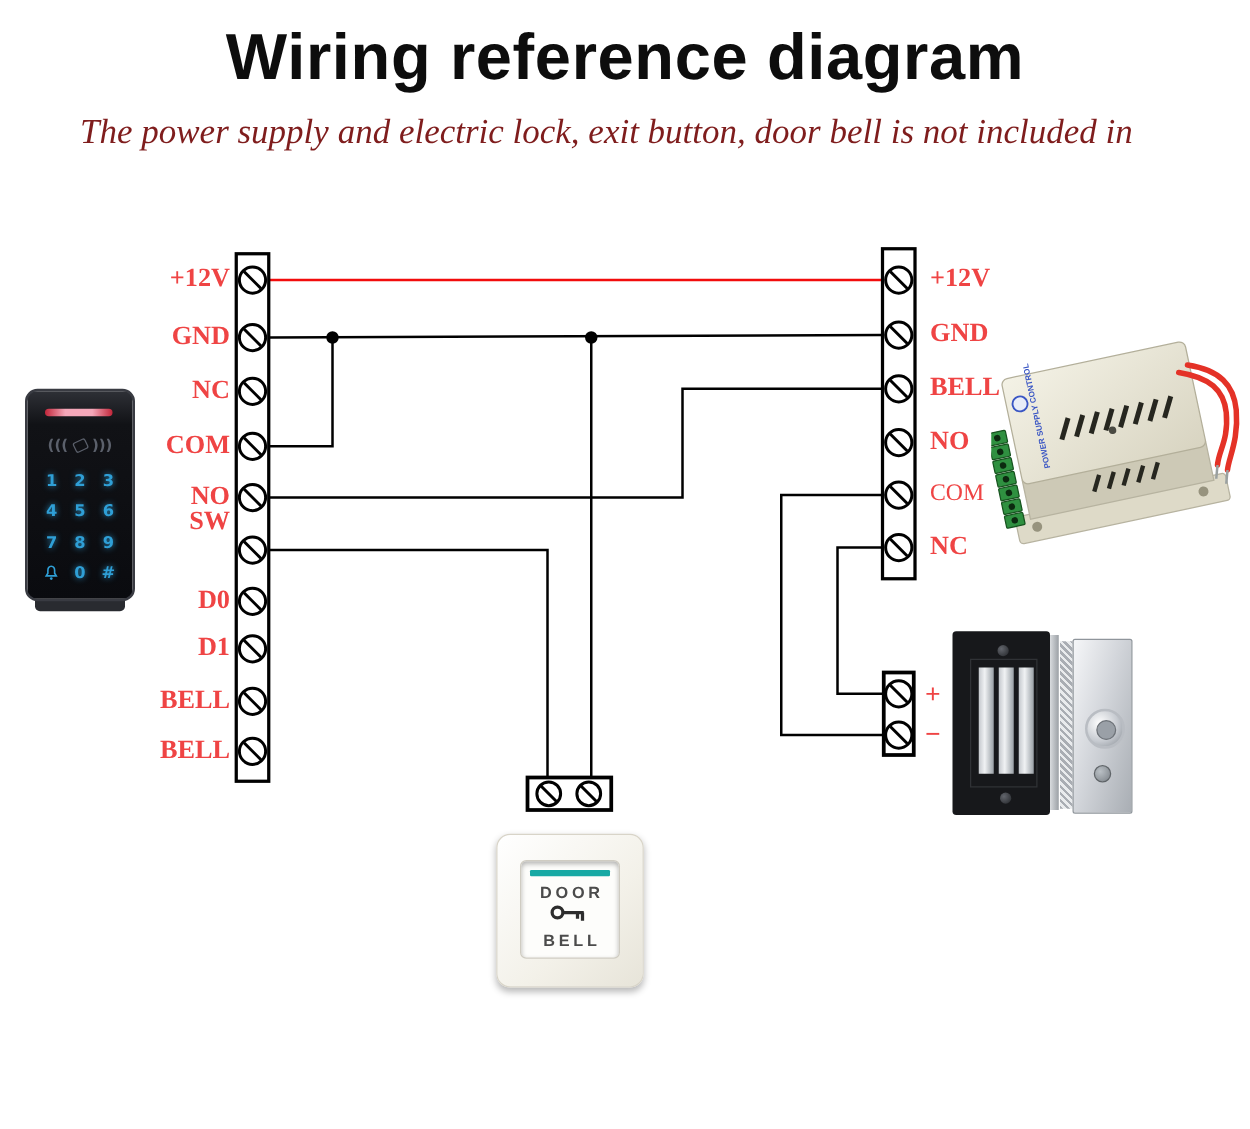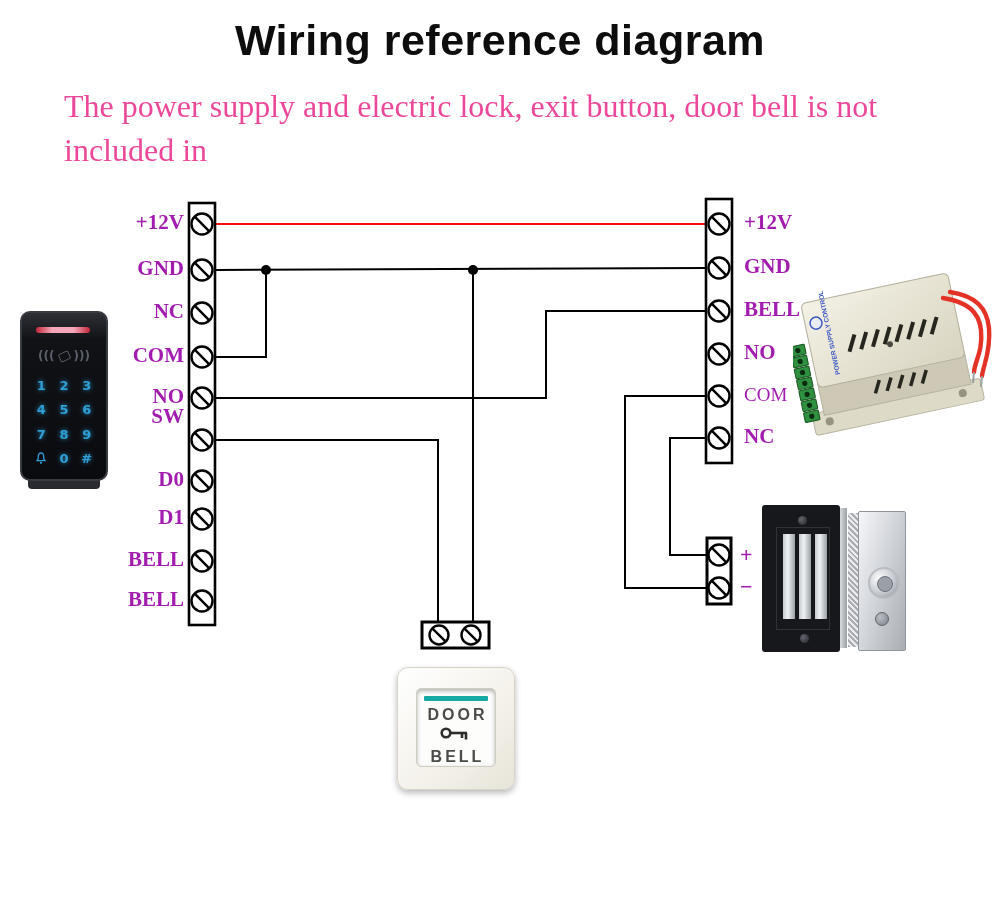--- a/index.html
+++ b/index.html
@@ -1,33 +1,33 @@
 <!DOCTYPE html>
 <html style="--power-wire: #f20c0c; --signal-wire: #000000; --exit-stripe: #17a9a4; --keypad-digit: #2f9fd6; --led-bar-pink: #f4a7b9;"><head>
 <meta charset="utf-8">
 <style>
   html,body{margin:0;padding:0;background:#fff;}
   #page{position:relative;width:1000px;height:903px;background:#fff;overflow:hidden;
         font-family:"Liberation Serif",serif;color:#111;}
   
   .title{position:absolute;top:16px;left:0;width:1000px;text-align:center;
-         font-family:"Liberation Sans",sans-serif;font-size:43px;font-weight:600;
+         font-family:"Liberation Sans",sans-serif;font-size:52px;font-weight:600;
          letter-spacing:0.5px;color:#0d0d0d;}
   .subtitle{position:absolute;top:84px;left:64px;width:890px;
-            font-size:32px;line-height:44px;color:#ec4899;}
+            font-size:28px;line-height:44px;color:#7f1d1d;font-style:italic;}
   
   #wiresvg{position:absolute;left:0;top:0;z-index:1;}
   .strip{fill:#fff;stroke:#000;stroke-width:2.6;}
   .strip.thick{stroke-width:3;}
   .wire{fill:none;stroke:var(--signal-wire,#000);stroke-width:2;}
   .wire.power{stroke:var(--power-wire,#f20c0c);}
   .screw{fill:#fff;stroke:#000;stroke-width:2.4;}
   .dot{fill:#000;stroke:none;}
   
-  .t-label{position:absolute;z-index:3;font-size:21px;font-weight:600;color:#a21caf;}
+  .t-label{position:absolute;z-index:3;font-size:21px;font-weight:600;color:#ef4444;}
   .t-label.left{left:60px;width:124px;text-align:right;}
   .t-label.right{left:744px;width:95px;text-align:left;}
   .t-label.dim{font-weight:400;font-size:19px;}
   .t-label.sign{left:740px;width:30px;font-size:22px;}
   
   .keypad{position:absolute;left:20px;top:311px;width:88px;z-index:2;}
   .keypad-body{position:relative;width:84px;height:166px;border:2px solid #393b42;border-radius:10px;
      background:linear-gradient(180deg,#2e3036 0%,#111216 16%,#0a0b0f 100%);}
   .led-bar{position:absolute;left:14px;top:14px;width:54px;height:6px;border-radius:3px;
      background:linear-gradient(90deg,#c2263a,var(--led-bar-pink,#f4a7b9) 30%,var(--led-bar-pink,#f4a7b9) 70%,#c2263a);}
@@ -41,21 +41,21 @@
   .key svg{display:block;}
   .keypad-base{margin:-1px auto 0;width:72px;height:9px;background:#292b30;border-radius:0 0 4px 4px;}
   
   .exit-plate{position:absolute;left:397px;top:667px;width:116px;height:121px;z-index:2;
      background:linear-gradient(135deg,#ffffff 0%,#f3f1e9 60%,#e7e4d9 100%);
      border:1px solid #d8d4c8;border-radius:11px;box-shadow:0 3px 6px rgba(0,0,0,.28);}
   .exit-inner{position:absolute;left:18px;top:20px;width:78px;height:77px;background:#fdfdfb;
      border:1px solid #cfccc2;border-radius:5px;box-shadow:inset 0 2px 4px rgba(0,0,0,.30);}
   .exit-stripe{margin:7px 7px 0;height:5px;background:var(--exit-stripe,#17a9a4);border-radius:1px;}
   .exit-word{margin-top:5px;text-align:center;font-family:"Liberation Sans",sans-serif;
-     font-size:16px;font-weight:bold;letter-spacing:3px;color:#4b4b4b;text-indent:3px;}
+     font-size:13px;font-weight:bold;letter-spacing:3px;color:#4b4b4b;text-indent:3px;}
   .exit-key{display:block;margin:2px auto 0;}
   
   .maglock{position:absolute;left:762px;top:505px;width:78px;height:147px;background:#17181b;
      border-radius:3px;z-index:2;}
   .maglock .edge{position:absolute;right:-7px;top:3px;width:7px;height:140px;
      background:linear-gradient(90deg,#d8dbde,#9ba0a5);}
   .maglock .recess{position:absolute;left:14px;right:10px;top:22px;bottom:22px;border:1px solid #303236;}
   .maglock .strips{position:absolute;left:21px;top:29px;display:flex;gap:4px;}
   .maglock .strips i{display:block;width:12px;height:85px;
      background:linear-gradient(90deg,#c4c8cd,#f0f2f4 40%,#99a0a6);}

